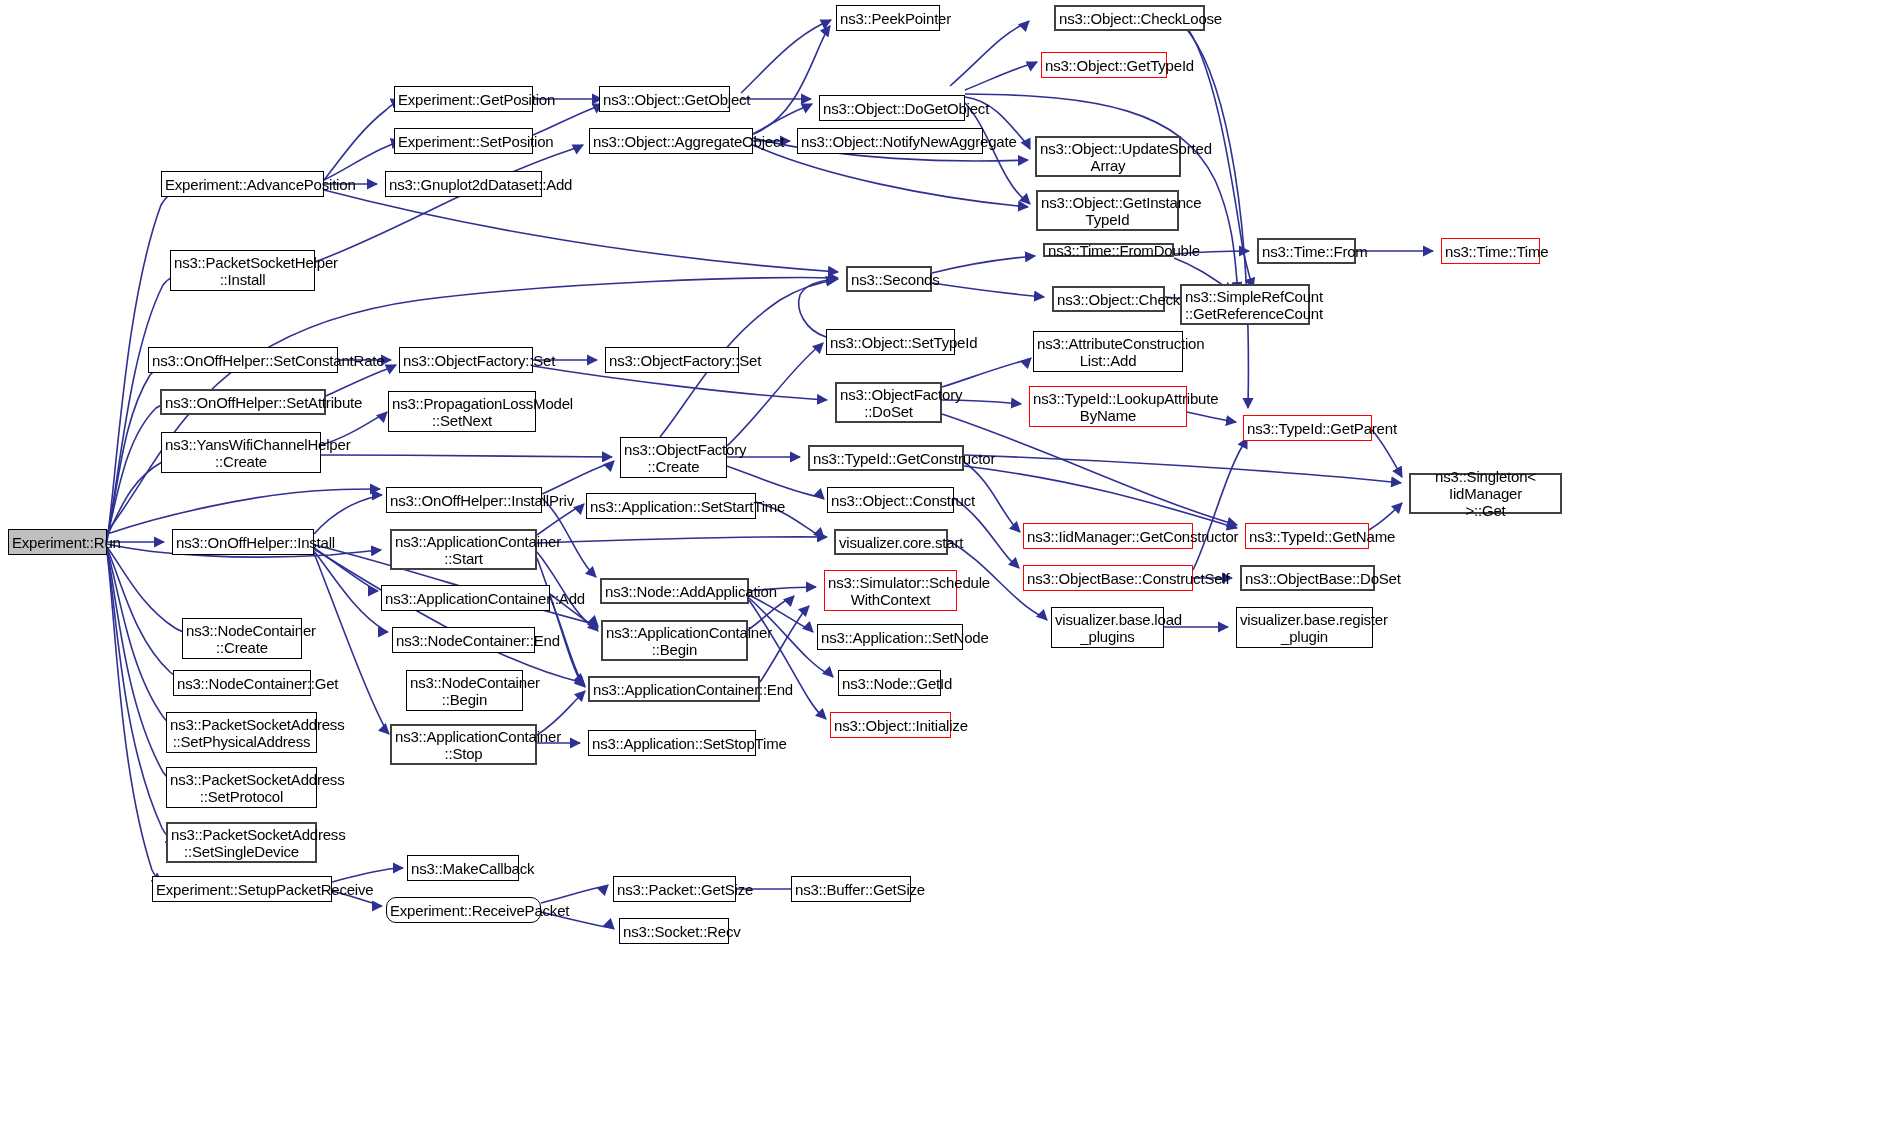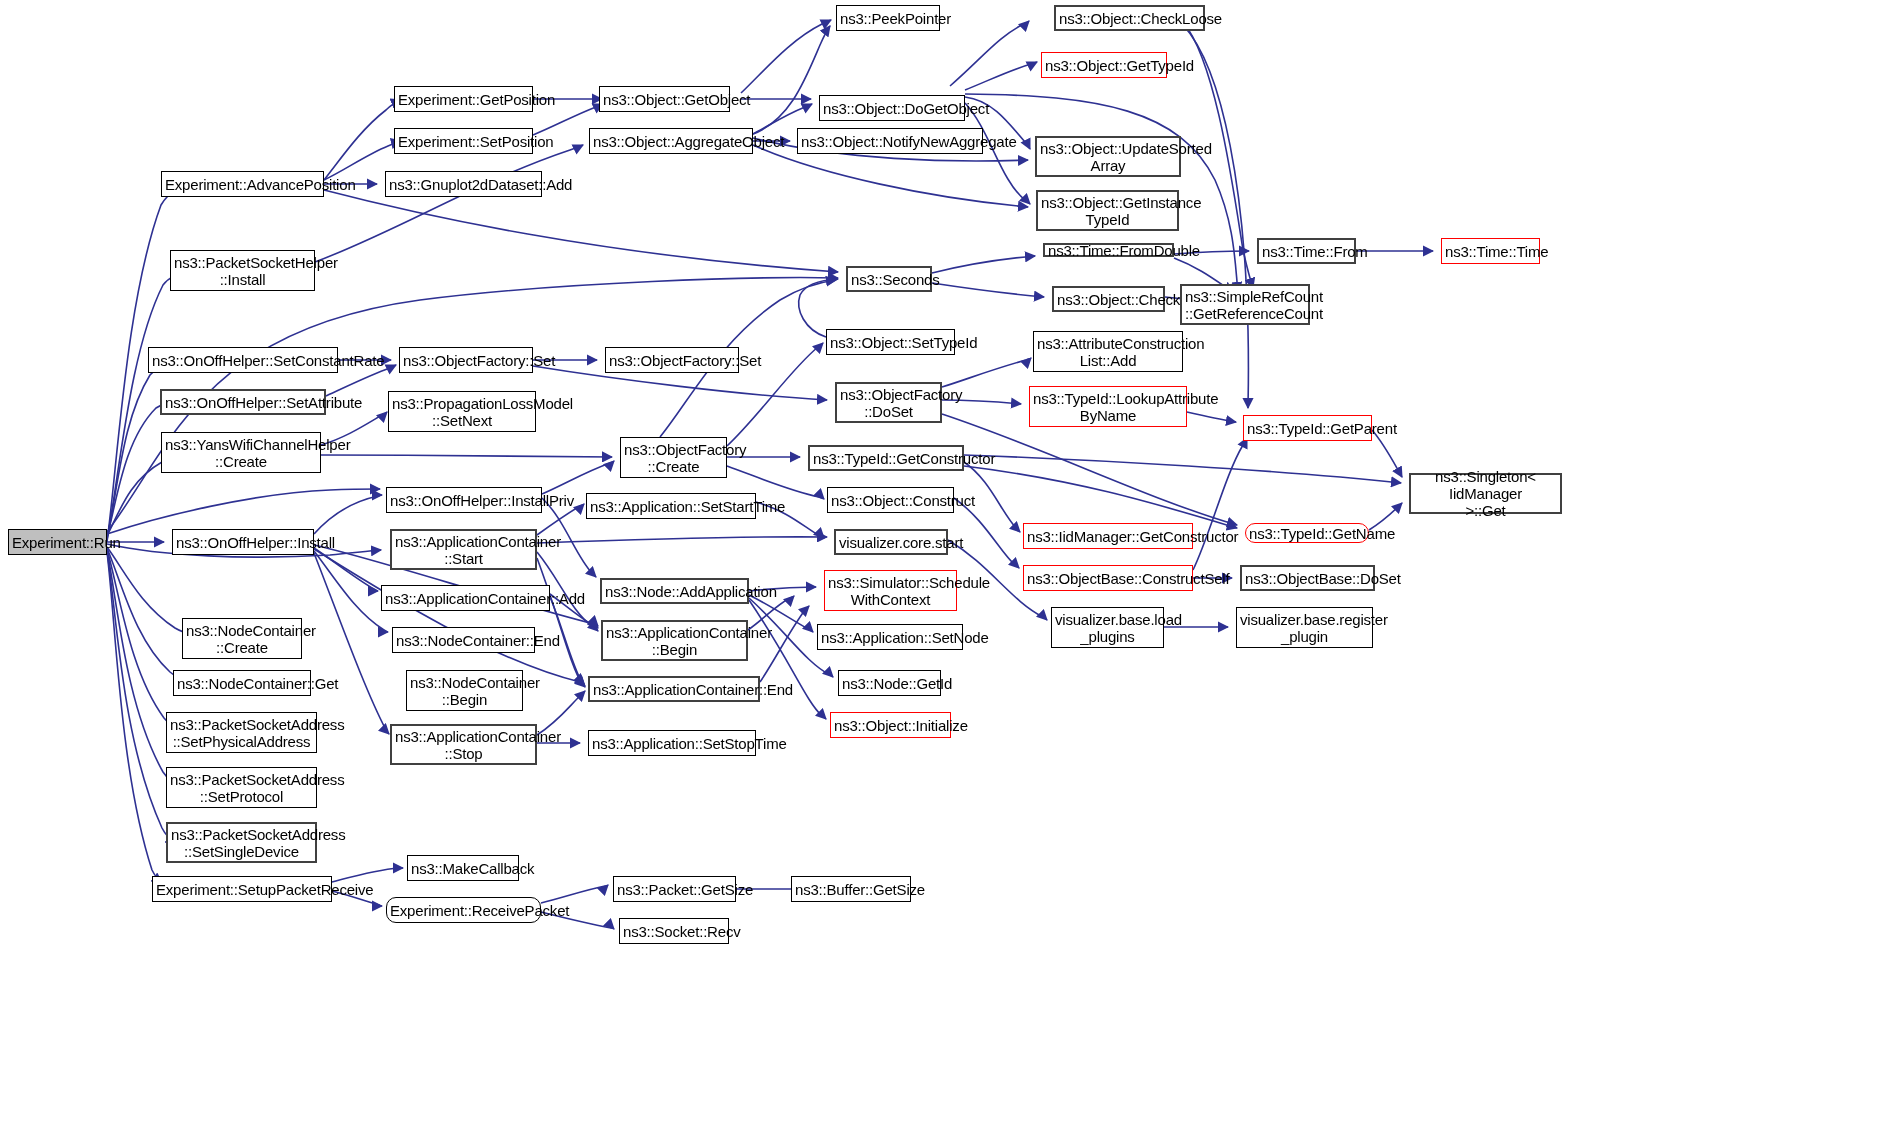--- a/index.html
+++ b/index.html
@@ -226,21 +226,21 @@
       <div class="node" style="left: 605px; top: 347px; width: 134px; height: 26px;"><span class="lbl">ns3::ObjectFactory::Set</span></div>
       <div class="node" style="left: 388px; top: 391px; width: 148px; height: 41px;"><span class="lbl">ns3::PropagationLossModel
 ::SetNext</span></div>
       <div class="node" style="left: 620px; top: 437px; width: 107px; height: 41px;"><span class="lbl">ns3::ObjectFactory
 ::Create</span></div>
       <div class="node thick" style="left: 808px; top: 445px; width: 156px; height: 26px;"><span class="lbl">ns3::TypeId::GetConstructor</span></div>
       <div class="node" style="left: 827px; top: 487px; width: 127px; height: 26px;"><span class="lbl">ns3::Object::Construct</span></div>
       <div class="node thick" style="left: 834px; top: 529px; width: 114px; height: 26px;"><span class="lbl">visualizer.core.start</span></div>
       <div class="node red" style="left: 1023px; top: 523px; width: 170px; height: 26px;"><span class="lbl">ns3::IidManager::GetConstructor</span></div>
       <div class="node red" style="left: 1023px; top: 565px; width: 170px; height: 26px;"><span class="lbl">ns3::ObjectBase::ConstructSelf</span></div>
-      <div class="node red" style="left: 1245px; top: 523px; width: 124px; height: 20px; border-radius: 11px;"><span class="lbl">ns3::TypeId::GetName</span></div>
+      <div class="node red" style="left: 1245px; top: 523px; width: 124px; height: 26px;"><span class="lbl">ns3::TypeId::GetName</span></div>
       <div class="node thick" style="left: 1240px; top: 565px; width: 135px; height: 26px;"><span class="lbl">ns3::ObjectBase::DoSet</span></div>
       <div class="node" style="left: 1051px; top: 607px; width: 113px; height: 41px;"><span class="lbl">visualizer.base.load
 _plugins</span></div>
       <div class="node" style="left: 1236px; top: 607px; width: 137px; height: 41px;"><span class="lbl">visualizer.base.register
 _plugin</span></div>
       <div class="node" style="left: 386px; top: 487px; width: 156px; height: 26px;"><span class="lbl">ns3::OnOffHelper::InstallPriv</span></div>
       <div class="node" style="left: 586px; top: 493px; width: 170px; height: 26px;"><span class="lbl">ns3::Application::SetStartTime</span></div>
       <div class="node thick" style="left: 390px; top: 529px; width: 147px; height: 41px;"><span class="lbl">ns3::ApplicationContainer
 ::Start</span></div>
       <div class="node" style="left: 381px; top: 585px; width: 169px; height: 26px;"><span class="lbl">ns3::ApplicationContainer::Add</span></div>

